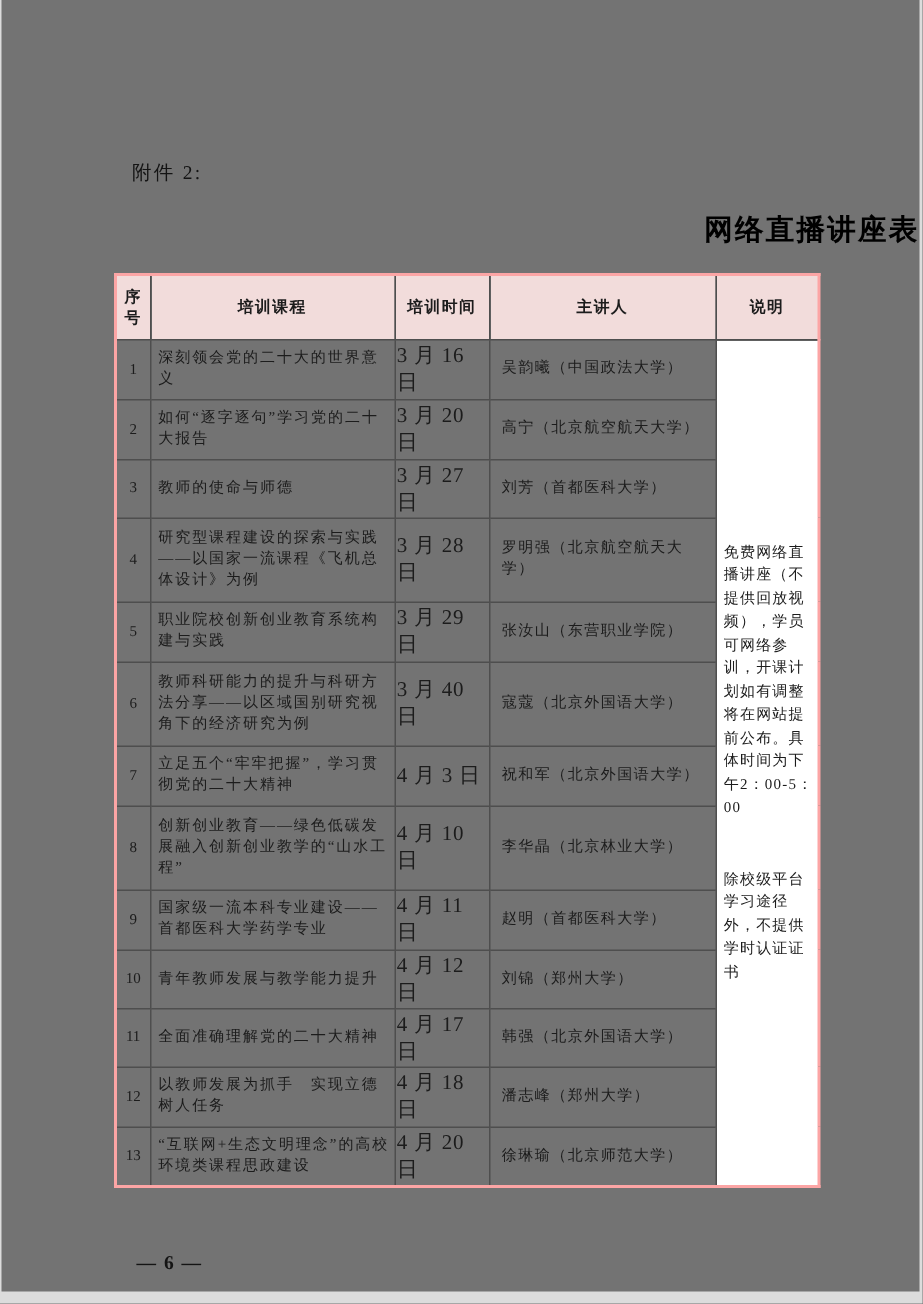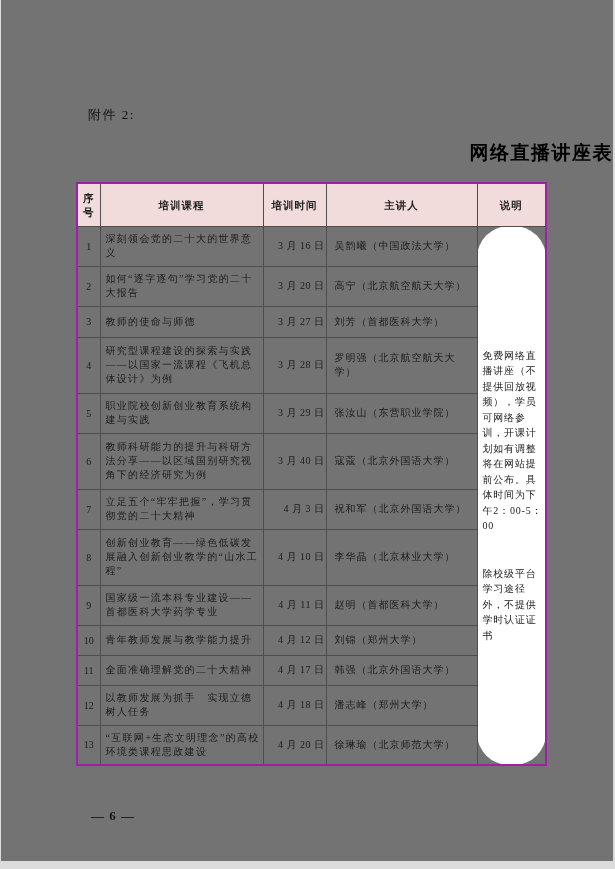--- a/index.html
+++ b/index.html
@@ -28,21 +28,21 @@
     font-weight: bold;
     color: #000;
     letter-spacing: 1.5px;
     font-family: "Liberation Sans", sans-serif;
   }
   table.lecture-table {
     margin: 16px 0 0 75px;
     border-collapse: collapse;
     table-layout: fixed;
     width: 469px;
-    border: 2px solid #a21caf;
+    border: 2px solid #fca5a5;
     padding-left: 36px;
   }
   .lecture-table th, .lecture-table td {
     border: 1px solid #4e4e4e;
     color: #1c1c1c;
     overflow: hidden;
   }
   .lecture-table th {
     background: #f2dcdb;
     font-family: "Liberation Sans", sans-serif;
@@ -64,39 +64,38 @@
     color: #222;
   }
   .c-course {
     font-size: 10px;
     letter-spacing: 1.3px;
     line-height: 14px;
     padding: 2px 2px 2px 5px;
     vertical-align: middle;
   }
   .c-date {
-    text-align: right;
-    font-size: 10px;
+    text-align: left;
+    font-size: 14px;
     letter-spacing: 0.5px;
   }
   .c-speaker {
     font-size: 10px;
     letter-spacing: 1px;
     line-height: 14px;
     padding: 2px 2px 2px 8px;
     vertical-align: middle;
   }
   .c-notes {
     font-size: 10px;
     letter-spacing: 0.8px;
     line-height: 15.5px;
     padding: 2px 1px 2px 5px;
     vertical-align: middle;
     background: #ffffff;
-    border-radius: 32px;
   }
   .notes-p2 { margin-top: 32px; }
   .footer {
     margin: 42px 0 0 90px;
     font-size: 13px;
     font-weight: bold;
     letter-spacing: 1px;
     color: #141414;
   }
 </style>

